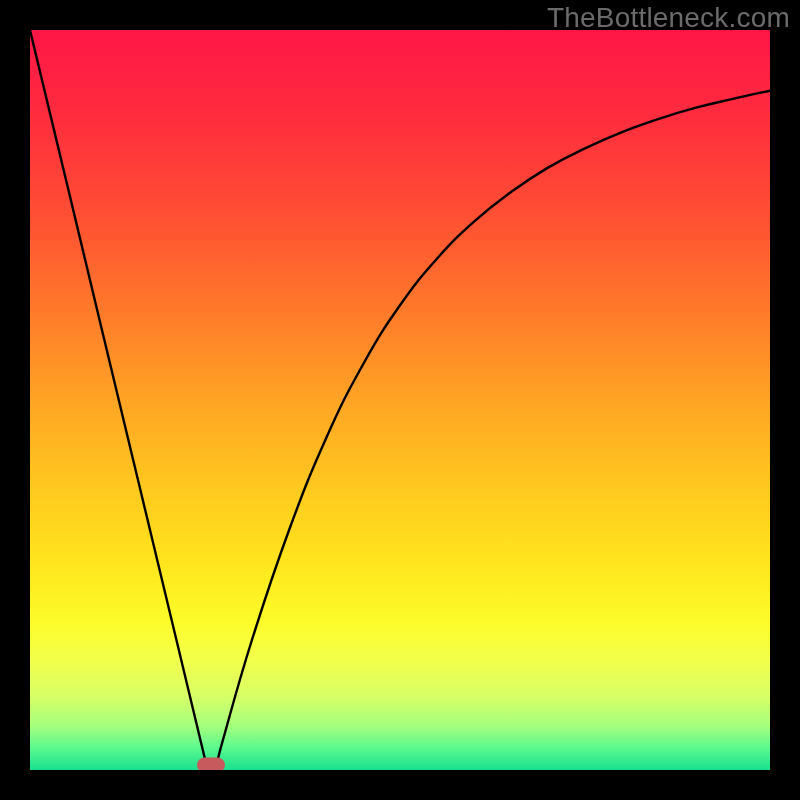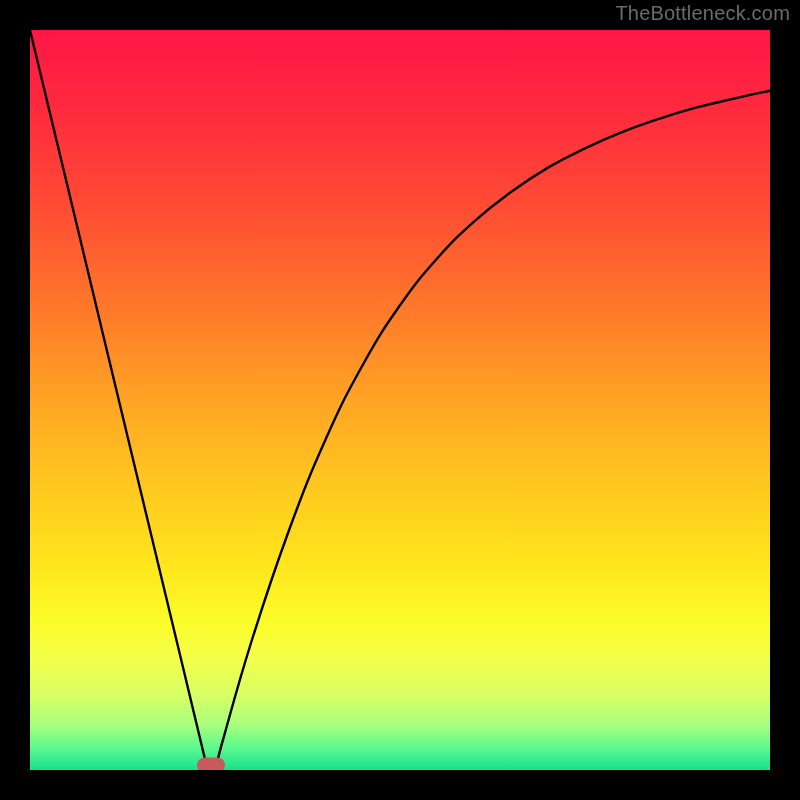--- a/index.html
+++ b/index.html
@@ -15,21 +15,21 @@
     position: relative;
     width: 800px;
     height: 800px;
     background: #000;
   }
   .watermark {
     position: absolute;
     top: 2px;
     right: 10px;
     color: #6b6b6b;
-    font-size: 20px;
+    font-size: 28px;
     font-weight: 500;
     letter-spacing: 0.2px;
     z-index: 20;
     text-align: center;
   }
   .plot-area {
     position: absolute;
     left: 30px;
     top: 30px;
     width: 740px;

